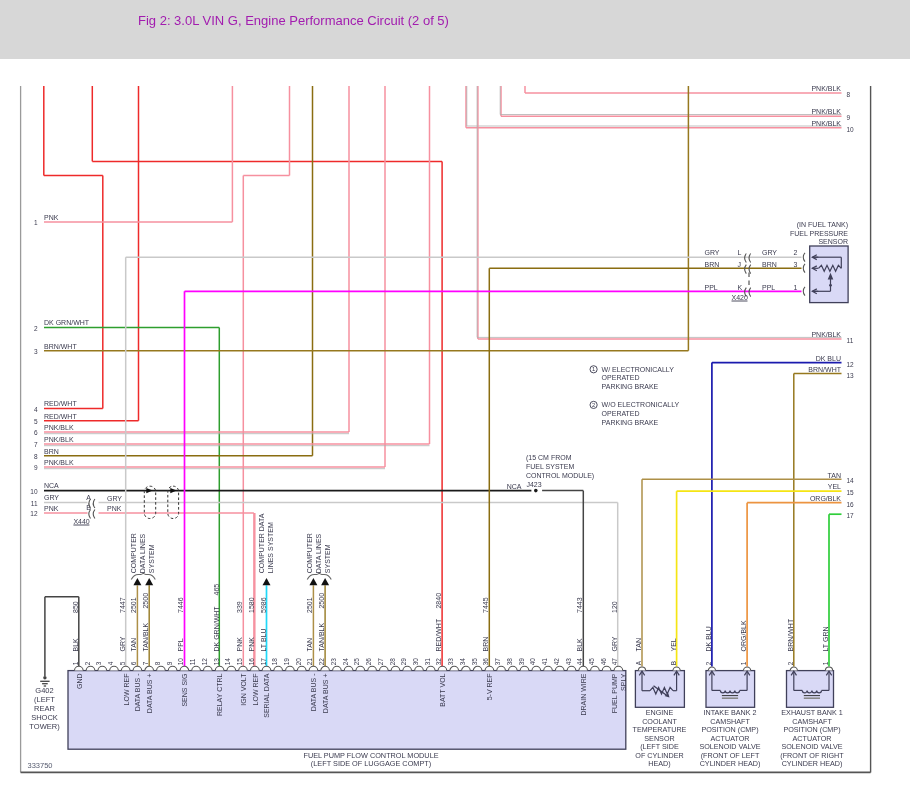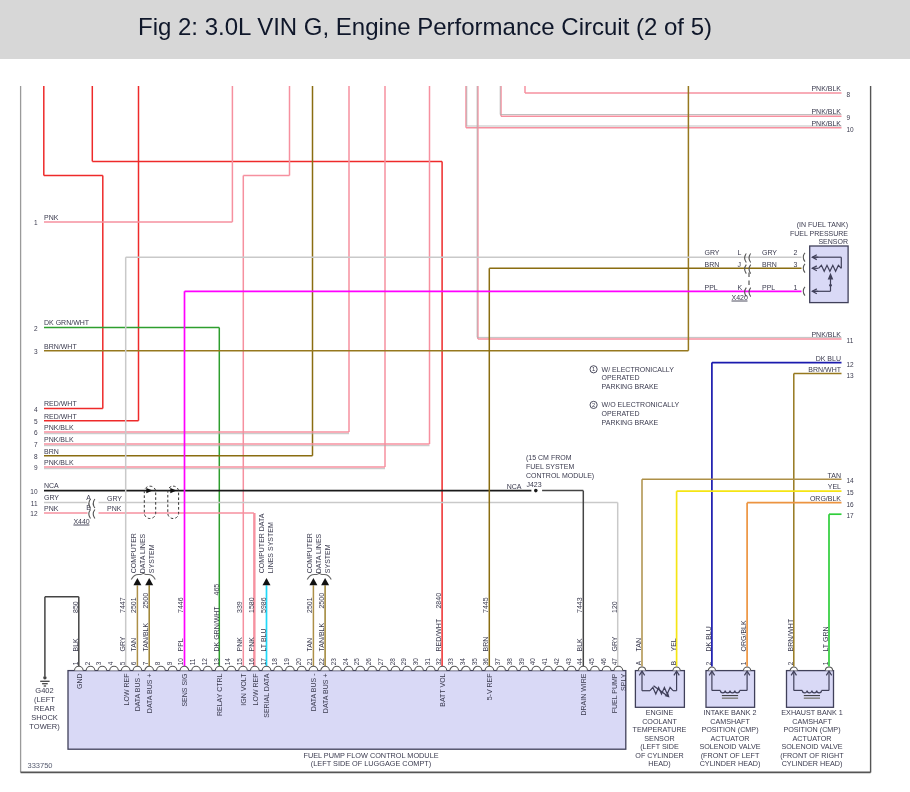--- a/index.html
+++ b/index.html
@@ -1,17 +1,17 @@
 <!DOCTYPE html>
 <html><head><meta charset="utf-8">
 <style>
 * { margin:0; padding:0; box-sizing:border-box; }
 body { width:910px; height:792px; background:#fff; font-family:"Liberation Sans", sans-serif; position:relative; overflow:hidden; }
 .titlebar { position:absolute; left:0; top:0; width:910px; height:59px; background:#d7d7d7; }
-.title { position:absolute; left:138px; top:13px; font-size:24px; color:#0f172a; }
+.title { position:absolute; left:138px; top:13px; font-size:13px; color:#a21caf; }
 svg { position:absolute; left:0; top:0; }
 </style></head>
 <body>
 <div class="titlebar"></div>
 <div class="title">Fig 2: 3.0L VIN G, Engine Performance Circuit (2 of 5)</div>
 <svg width="910" height="792" viewBox="0 0 910 792">
 <line x1="20.6" y1="86" x2="20.6" y2="772.4" stroke="#9a9a9a" stroke-width="1.3"></line>
 <line x1="20.6" y1="772.4" x2="870.6" y2="772.4" stroke="#555" stroke-width="1.6"></line>
 <line x1="870.6" y1="86" x2="870.6" y2="772.4" stroke="#555" stroke-width="1.4"></line>
 <rect x="68" y="670.6" width="557.8" height="78.6" fill="#d9d9f6" stroke="#40405a" stroke-width="1.3"></rect>

